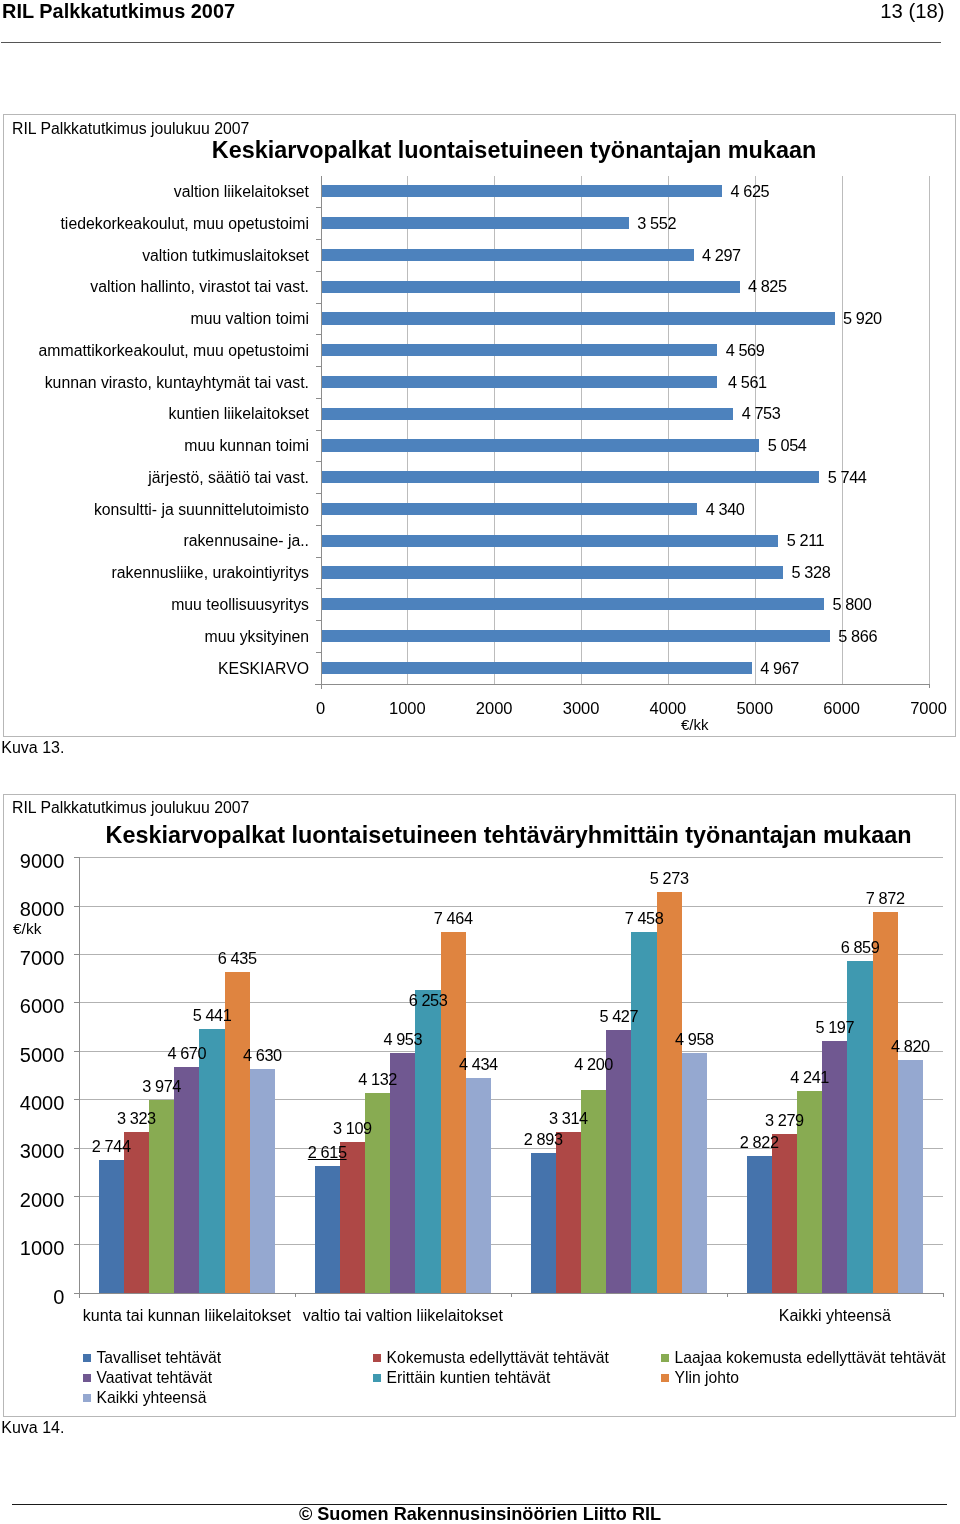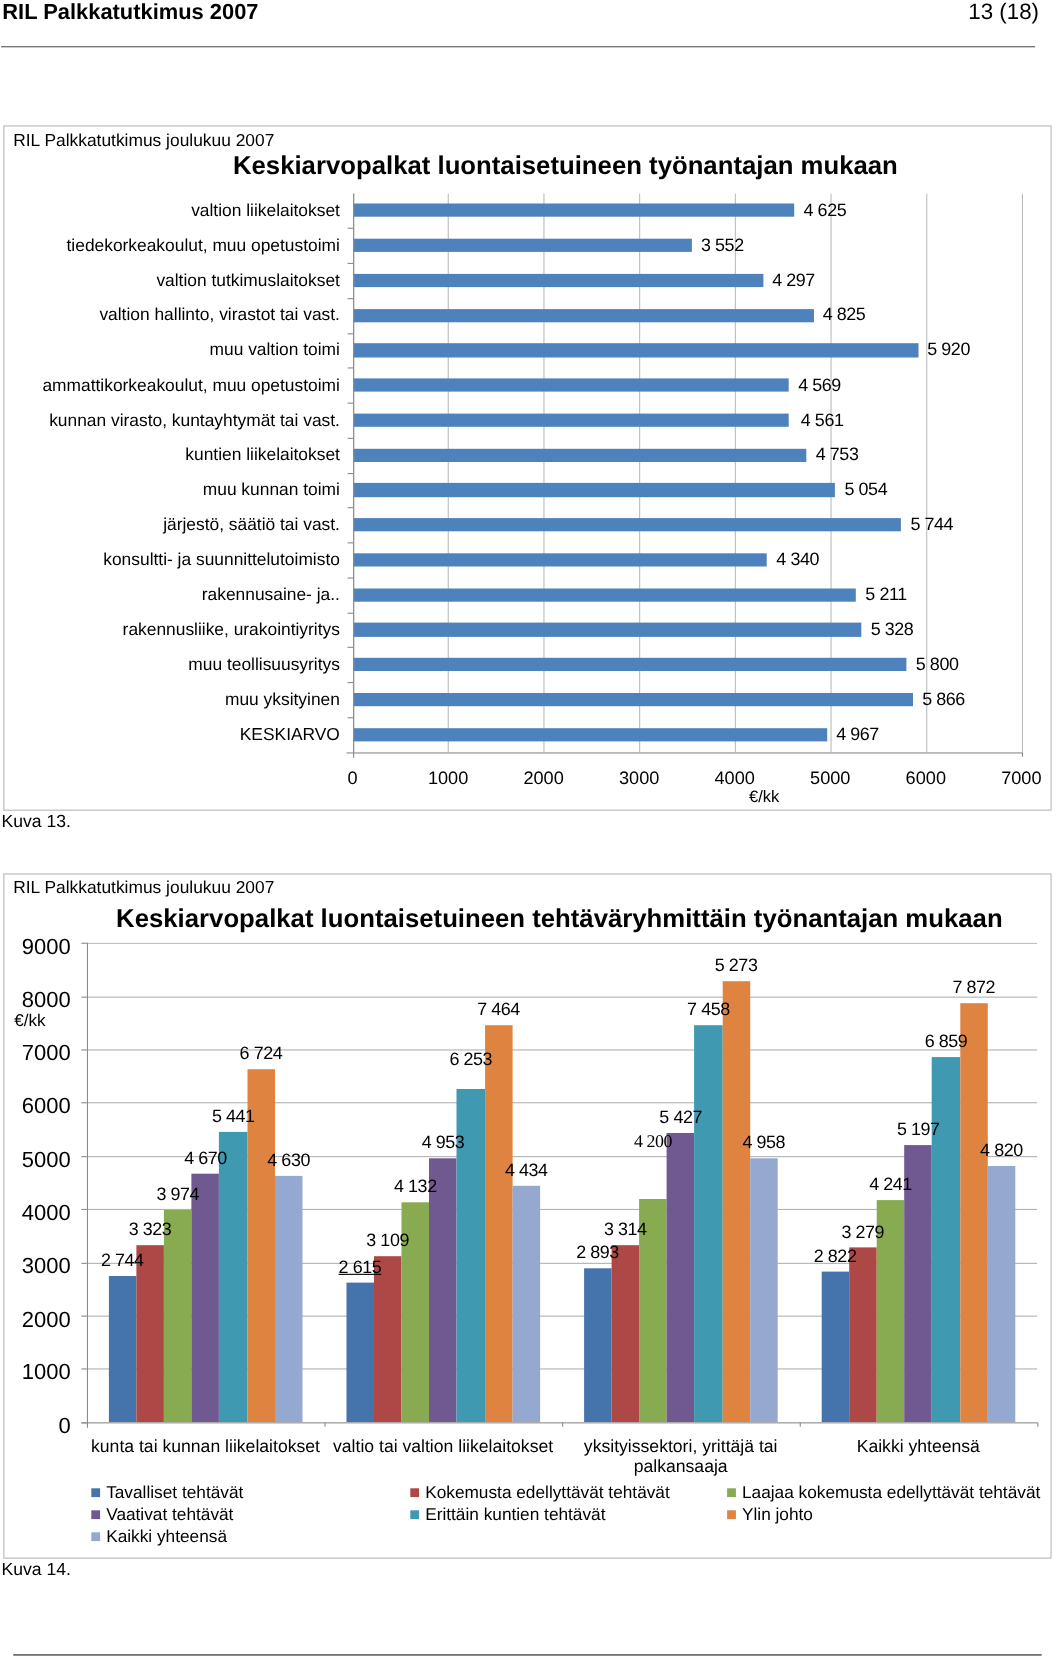--- a/index.html
+++ b/index.html
@@ -162,20 +162,21 @@
       <div class="c2-bar" style="left: 768.6px; width: 25.2px; height: 331.976px; background: rgb(63, 153, 176);"></div>
       <div class="c2-bar" style="left: 793.8px; width: 25.2px; height: 381.005px; background: rgb(223, 132, 64);"></div>
       <div class="c2-bar" style="left: 819px; width: 25.2px; height: 233.288px; background: rgb(149, 168, 208);"></div>
     </div>
   <div class="abs" id="c2-axisline"></div>
   <div class="abs" id="c2-baseline"></div>
   <div class="abs" id="c2-ylabel">€/kk</div>
   <div class="abs kuva" id="kuva14">Kuva 14.</div>
 
   <div class="abs" id="doc-footer-rule"></div>
+  <div class="abs" id="doc-footer-text">© Suomen Rakennusinsinöörien Liitto RIL</div>
 
 <div class="c1-xtick" style="left: 280.5px; top: 699px; width: 80px;">0</div>
     <div class="c1-xtick" style="left: 367.357px; top: 699px; width: 80px;">1000</div>
     <div class="c1-xtick" style="left: 454.214px; top: 699px; width: 80px;">2000</div>
     <div class="c1-xtick" style="left: 541.071px; top: 699px; width: 80px;">3000</div>
     <div class="c1-xtick" style="left: 627.929px; top: 699px; width: 80px;">4000</div>
     <div class="c1-xtick" style="left: 714.786px; top: 699px; width: 80px;">5000</div>
     <div class="c1-xtick" style="left: 801.643px; top: 699px; width: 80px;">6000</div>
     <div class="c1-xtick" style="left: 888.5px; top: 699px; width: 80px;">7000</div>
     <div class="c1-cat" style="left: -11px; top: 183.081px;">valtion liikelaitokset</div>
@@ -228,41 +229,40 @@
     <div class="c2-ytickmark" style="left: 73.8px; top: 1196px;"></div>
     <div class="c2-ytick" style="left: 4.3px; top: 1237.1px;">1000</div>
     <div class="c2-ytickmark" style="left: 73.8px; top: 1244.4px;"></div>
     <div class="c2-ytick" style="left: 4.3px; top: 1285.5px;">0</div>
     <div class="c2-ytickmark" style="left: 73.8px; top: 1292.8px;"></div>
     <div class="c2-val" style="left: 71.2px; width: 80px; top: 1136.99px;">2 744</div>
     <div class="c2-val" style="left: 96.4px; width: 80px; top: 1108.97px;">3 323</div>
     <div class="c2-val" style="left: 121.6px; width: 80px; top: 1077.46px;">3 974</div>
     <div class="c2-val" style="left: 146.8px; width: 80px; top: 1043.77px;">4 670</div>
     <div class="c2-val" style="left: 172px; width: 80px; top: 1006.46px;">5 441</div>
-    <div class="c2-val" style="left: 197.2px; width: 80px; top: 949.15px;">6 724</div>
+    <div class="c2-val" style="left: 197.2px; width: 80px; top: 949.15px;">6 435</div>
     <div class="c2-val" style="left: 222.4px; width: 80px; top: 1045.71px;">4 630</div>
     <div class="c2-cat" style="left: 78.8px; width: 216px; top: 1306.8px;">kunta tai kunnan liikelaitokset</div>
     <div class="c2-val" style="left: 287.2px; width: 80px; top: 1143.23px; text-decoration: underline;">2 615</div>
     <div class="c2-val" style="left: 312.4px; width: 80px; top: 1119.32px;">3 109</div>
     <div class="c2-val" style="left: 337.6px; width: 80px; top: 1069.81px;">4 132</div>
     <div class="c2-val" style="left: 362.8px; width: 80px; top: 1030.07px;">4 953</div>
-    <div class="c2-val" style="left: 388px; width: 80px; top: 954px;">6 253</div>
+    <div class="c2-val" style="left: 388px; width: 80px; top: 991px;">6 253</div>
     <div class="c2-val" style="left: 413.2px; width: 80px; top: 908.542px;">7 464</div>
     <div class="c2-val" style="left: 438.4px; width: 80px; top: 1055.19px;">4 434</div>
     <div class="c2-catsep" style="left: 294.8px; top: 1292.8px; height: 4.5px;"></div>
     <div class="c2-cat" style="left: 294.8px; width: 216px; top: 1306.8px;">valtio tai valtion liikelaitokset</div>
     <div class="c2-val" style="left: 503.2px; width: 80px; top: 1129.78px;">2 893</div>
     <div class="c2-val" style="left: 528.4px; width: 80px; top: 1109.4px;">3 314</div>
-    <div class="c2-val" style="left: 553.6px; width: 80px; top: 1028px; font-family: Liberation Serif, serif;">4 200</div>
+    <div class="c2-val" style="left: 553.6px; width: 80px; top: 1055px;">4 200</div>
     <div class="c2-val" style="left: 578.8px; width: 80px; top: 1007.13px;">5 427</div>
     <div class="c2-val" style="left: 604px; width: 80px; top: 908.833px;">7 458</div>
     <div class="c2-val" style="left: 629.2px; width: 80px; top: 869.387px;">5 273</div>
     <div class="c2-val" style="left: 654.4px; width: 80px; top: 1029.83px;">4 958</div>
     <div class="c2-catsep" style="left: 510.8px; top: 1292.8px; height: 4.5px;"></div>
-    <div class="c2-cat" style="left: 510.8px; width: 216px; top: 1306.8px;">yksityissektori, yrittäjä tai palkansaaja</div>
     <div class="c2-val" style="left: 719.2px; width: 80px; top: 1133.22px;">2 822</div>
     <div class="c2-val" style="left: 744.4px; width: 80px; top: 1111.1px;">3 279</div>
     <div class="c2-val" style="left: 769.6px; width: 80px; top: 1068.17px;">4 241</div>
     <div class="c2-val" style="left: 794.8px; width: 80px; top: 1018.27px;">5 197</div>
     <div class="c2-val" style="left: 820px; width: 80px; top: 937.824px;">6 859</div>
     <div class="c2-val" style="left: 845.2px; width: 80px; top: 888.795px;">7 872</div>
     <div class="c2-val" style="left: 870.4px; width: 80px; top: 1036.51px;">4 820</div>
     <div class="c2-catsep" style="left: 726.8px; top: 1292.8px; height: 4.5px;"></div>
     <div class="c2-catsep" style="left: 942.8px; top: 1292.8px; height: 4.5px;"></div>
     <div class="c2-cat" style="left: 726.8px; width: 216px; top: 1306.8px;">Kaikki yhteensä</div>

